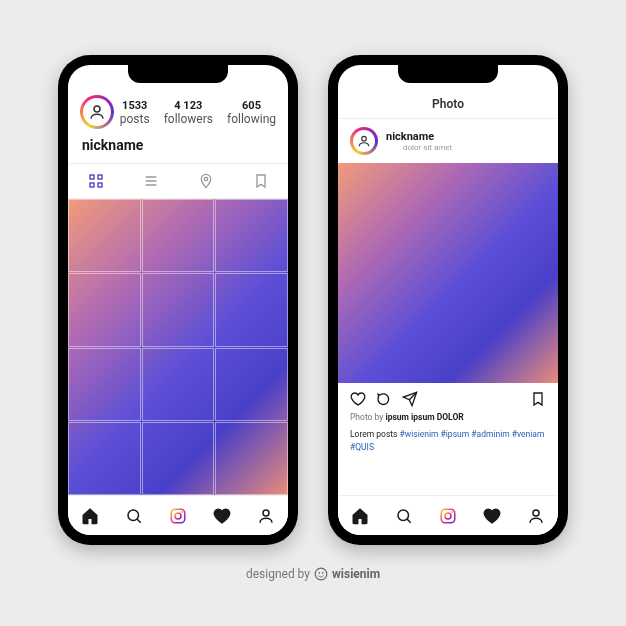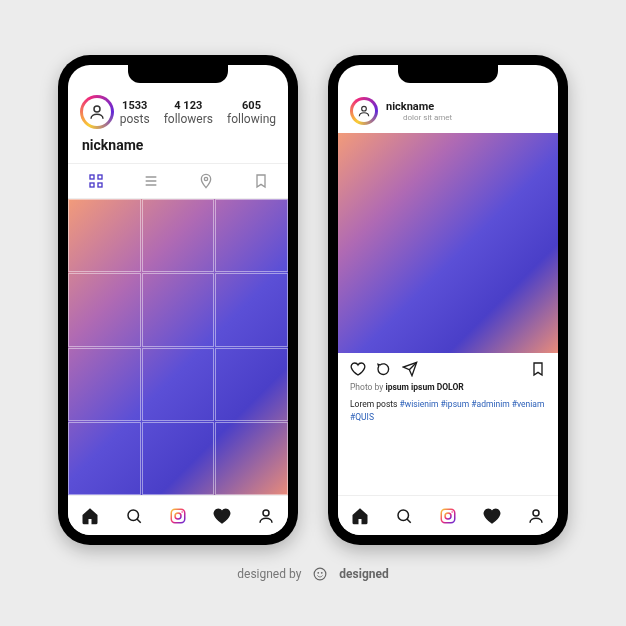--- a/index.html
+++ b/index.html
@@ -101,21 +101,21 @@
   }
   .actions{display:flex;align-items:center;gap:10px;padding:8px 12px 4px;}
   .actions svg{width:16px;height:16px;stroke:#1a1a1a;fill:none;stroke-width:2;}
   .actions .spacer{flex:1;}
   .meta{padding:0 12px;font-size:8.5px;line-height:1.5;}
   .meta .likes{color:#777;}
   .meta .likes b{color:#222;font-weight:700;}
   .meta .cap{margin-top:4px;color:#222;}
   .meta .cap .tag{color:#2b5fb8;}
   
-  .credit{margin-top:22px;font-size:12px;color:#777;display:flex;align-items:center;gap:12px;}
+  .credit{margin-top:22px;font-size:12px;color:#777;display:flex;align-items:center;gap:4px;}
   .credit svg{width:14px;height:14px;}
   .credit b{font-weight:700;color:#666;}
 </style>
 </head>
 <body>
 
 <svg width="0" height="0" style="position:absolute">
   <defs>
     <linearGradient id="iggrad" x1="0" y1="0" x2="1" y2="1">
       <stop offset="0%" stop-color="#f9ce34"></stop>
@@ -226,20 +226,21 @@
             <path d="M4 21c0-4 4-6 8-6s8 2 8 6"></path>
           </svg>
       </div>
     </div>
   </div>
 
   <div class="phone">
     <div class="notch"></div>
     <div class="screen">
       <div class="spacer-top"></div>
+      <div class="topbar">Photo</div>
 
       <div class="post-head">
         <div class="pic">
           <div class="pi">
               <svg viewBox="0 0 24 24">
                 <circle cx="12" cy="8" r="4"></circle>
                 <path d="M4 21c0-4 4-6 8-6s8 2 8 6"></path>
               </svg>
             </div>
         </div>
@@ -308,14 +309,14 @@
 </div>
 
 <div class="credit">
   <span>designed by</span>
   <svg viewBox="0 0 24 24" style="fill:#666">
       <circle cx="12" cy="12" r="10" fill="none" stroke="#666" stroke-width="2"></circle>
       <circle cx="9" cy="10" r="1.5"></circle>
       <circle cx="15" cy="10" r="1.5"></circle>
       <path d="M8 15c1 1.5 2.5 2 4 2s3-.5 4-2" fill="none" stroke="#666" stroke-width="1.5" stroke-linecap="round"></path>
     </svg>
-  <b>designed</b>
+  <b>wisienim</b>
 </div>
 
 </body></html>

